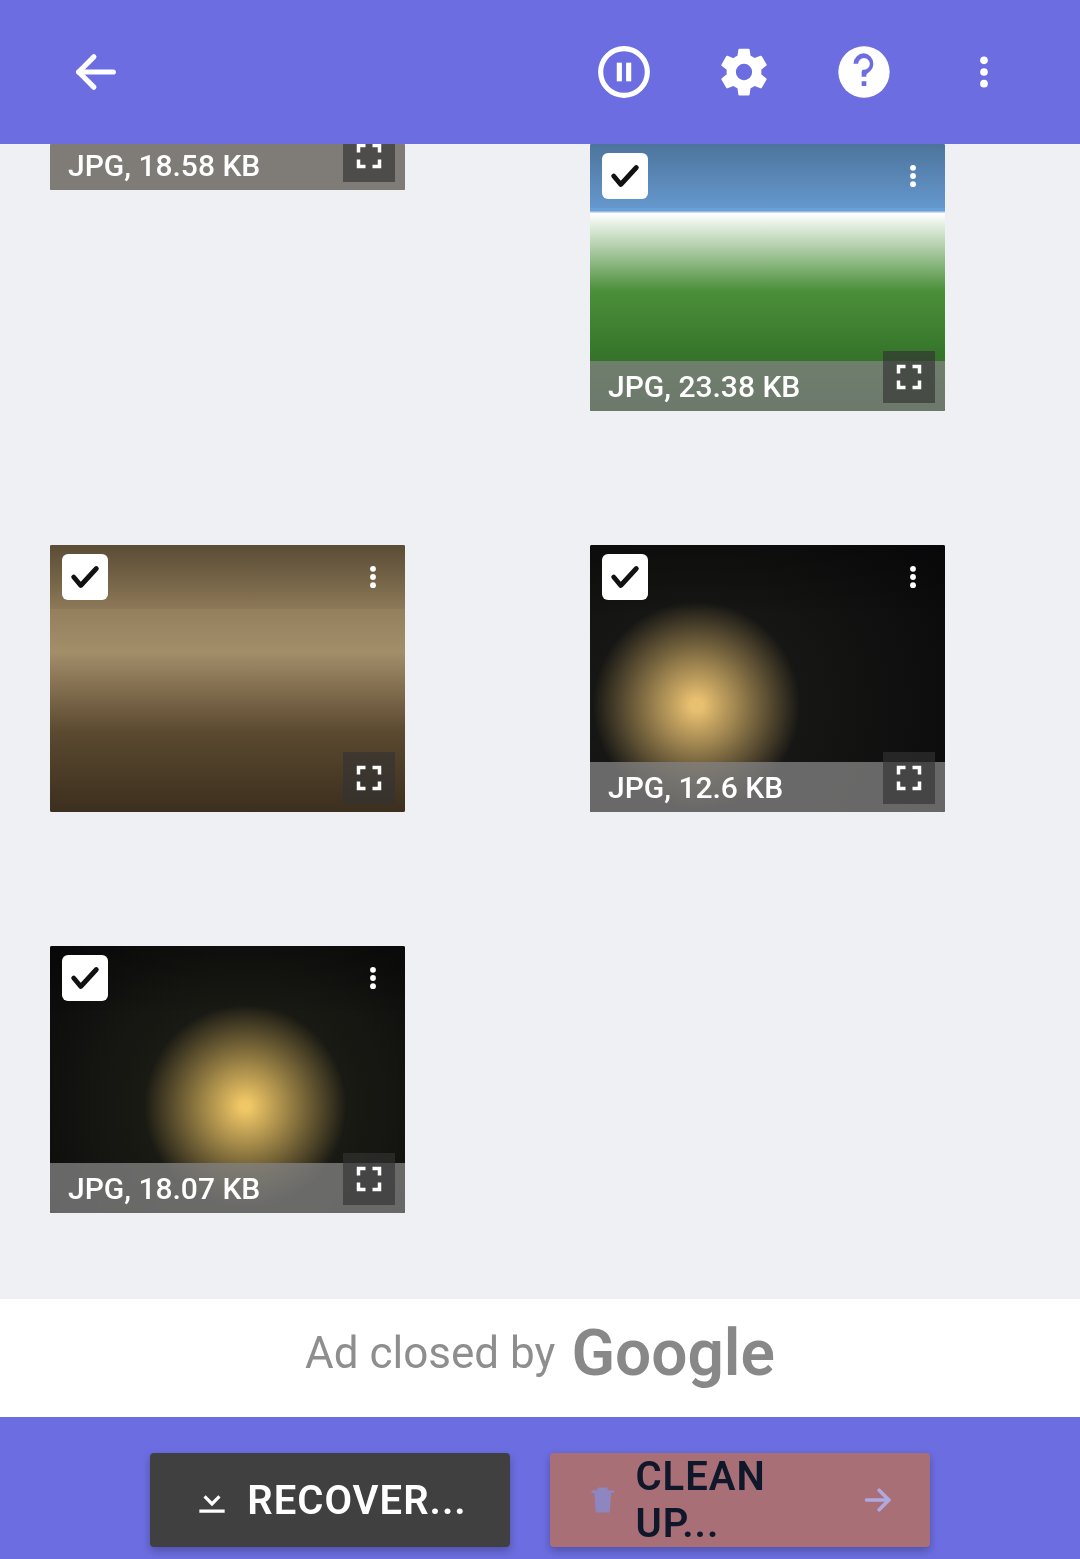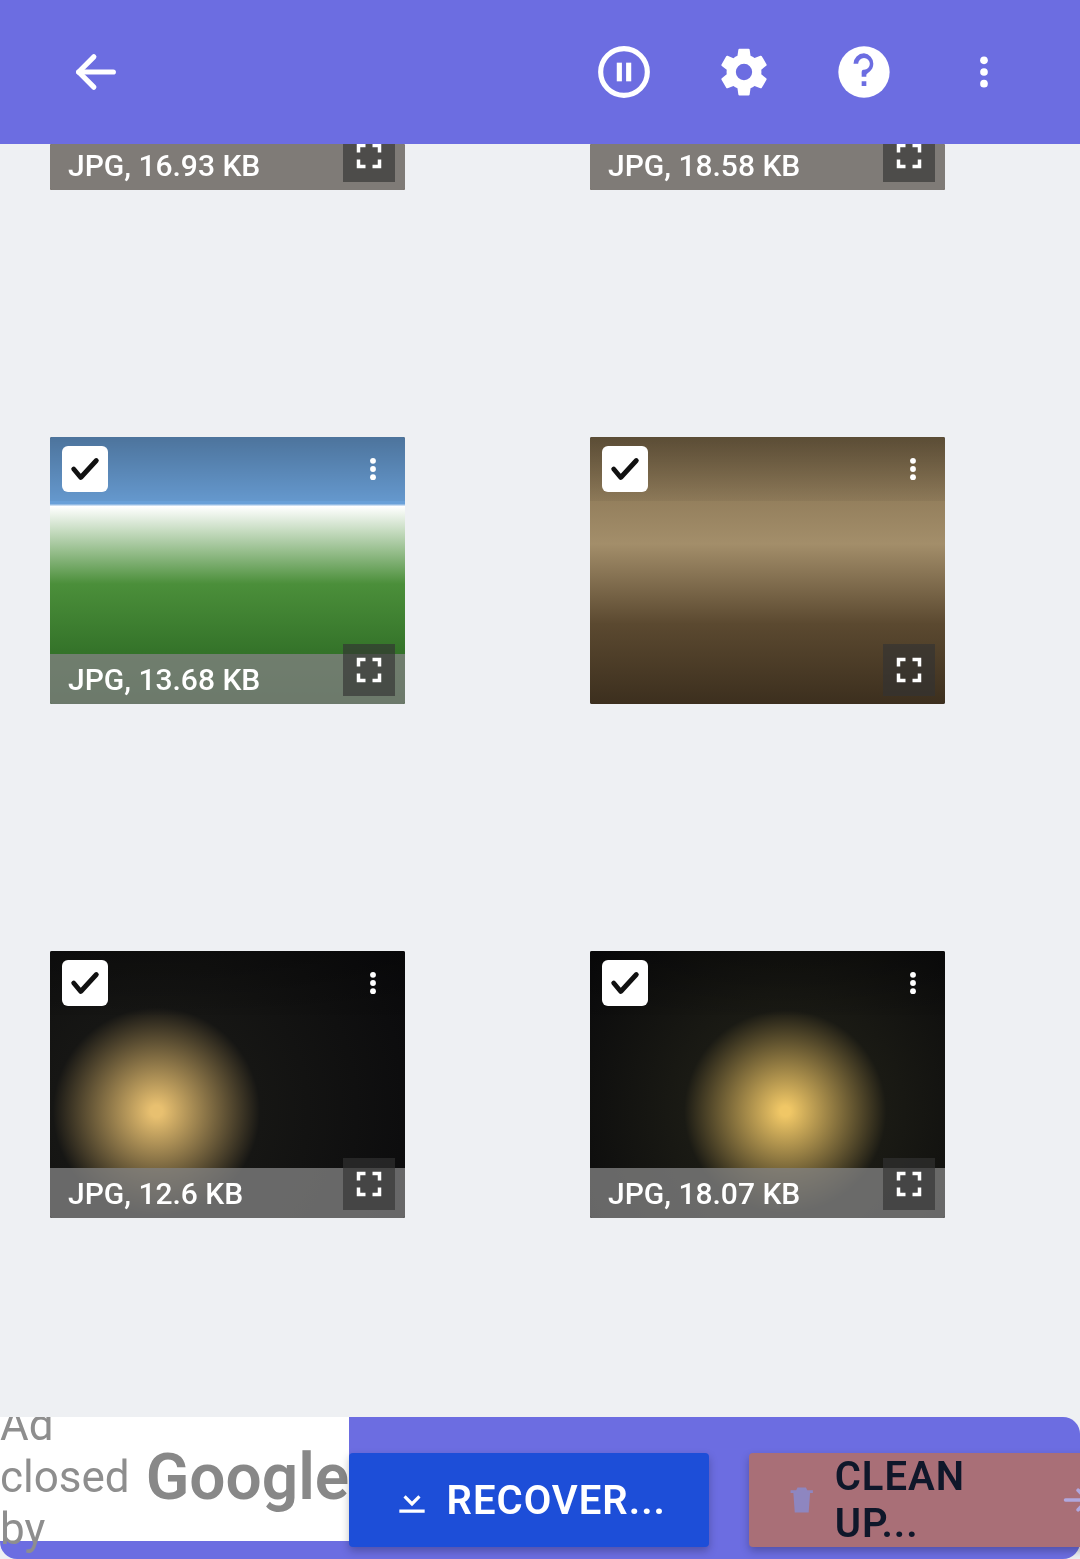--- a/index.html
+++ b/index.html
@@ -72,21 +72,21 @@
   }
   .tile-full {
     position: absolute; bottom: 8px; right: 10px;
     width: 52px; height: 52px; background: rgba(50,50,50,0.65);
     display:flex; align-items:center; justify-content:center; cursor:pointer;
   }
 
   .bottom-area {
     background: #6c6de1;
     padding: 0 0 12px 0;
-    display: flex; flex-direction: row; align-items:center;border-radius:17px;
+    display: flex; flex-direction: column; align-items:center;
   }
   .ad-banner {
     background: #fff;
     width: 100%;
     height: 128px;
     display: flex;
     align-items: center;
     justify-content: center;
     font-size: 44px;
     color: #8e8e8e;
@@ -97,21 +97,21 @@
   .button-row {
     display: flex; gap: 40px; margin-top: 36px;
   }
   .btn {
     height: 94px; border-radius: 4px;
     display: flex; align-items:center; justify-content:center; gap: 16px;
     font-size: 40px; font-weight: 600; letter-spacing: 1px;
     padding: 0 36px; box-shadow: 0 4px 8px rgba(0,0,0,0.25);
     cursor: pointer;
   }
-  .btn-recover { background:#1d4ed8; color:#fff; width: 360px; }
+  .btn-recover { background:#404040; color:#fff; width: 360px; }
   .btn-cleanup { background:#a96f77; color:#0f172a; width: 380px; }
 
   
   .bg-forest { background: linear-gradient(#6aa0d8 25%, #fff 26%, #4b8f3a 55%, #235e1d); }
   .bg-tree   { background: linear-gradient(#7e6a4a, #a38e6a 40%, #5b4930 70%, #3c2f1e); }
   .bg-night1 { background: radial-gradient(circle at 30% 60%, #e8c070 2%, #161614 35%, #0a0a0c); }
   .bg-night2 { background: radial-gradient(circle at 55% 60%, #f0c766 2%, #1a1a14 40%, #09090b); }
   .bg-food   { background: radial-gradient(circle at 50% 65%, #f3f0eb 12%, #d07030 28%, #2a5534 42%, #e8e6e0 55%, #2b3550); }
   .bg-jungle { background: linear-gradient(#3a6b2f, #4d8c3c 50%, #245522); }
   .bg-generic{ background: #765; }
@@ -152,31 +152,20 @@
         <circle cx="12" cy="19" r="2.3"></circle>
       </svg>
   </div>
 </div>
 
 <div class="gallery">
 
   <div class="tile cutoff-top">
     <div class="tile-img bg-generic"></div>
     <div class="tile-bottom">
-        <span>JPG, 16.93 KB</span>
-      </div>
-    <div class="tile-full">
-      <svg width="28" height="28" viewBox="0 0 24 24" fill="none" stroke="#fff" stroke-width="3">
-          <path d="M3 9V3h6M21 9V3h-6M3 15v6h6M21 15v6h-6"></path>
-        </svg>
-    </div>
-  </div>
-  <div class="tile cutoff-top">
-    <div class="tile-img bg-generic"></div>
-    <div class="tile-bottom">
         <span>JPG, 18.58 KB</span>
       </div>
     <div class="tile-full">
       <svg width="28" height="28" viewBox="0 0 24 24" fill="none" stroke="#fff" stroke-width="3">
           <path d="M3 9V3h6M21 9V3h-6M3 15v6h6M21 15v6h-6"></path>
         </svg>
     </div>
   </div>
 
   <div class="tile">
@@ -190,21 +179,21 @@
       <div class="sp"></div>
       <div class="tile-more">
         <svg width="28" height="40" viewBox="0 0 24 24" fill="#fff">
             <circle cx="12" cy="5" r="2.5"></circle>
             <circle cx="12" cy="12" r="2.5"></circle>
             <circle cx="12" cy="19" r="2.5"></circle>
           </svg>
       </div>
     </div>
     <div class="tile-bottom">
-        <span>JPG, 13.68 KB</span>
+        <span>JPG, 23.38 KB</span>
       </div>
     <div class="tile-full">
       <svg width="28" height="28" viewBox="0 0 24 24" fill="none" stroke="#fff" stroke-width="3">
           <path d="M3 9V3h6M21 9V3h-6M3 15v6h6M21 15v6h-6"></path>
         </svg>
     </div>
   </div>
 
   <div class="tile">
     <div class="tile-img bg-tree"></div>

